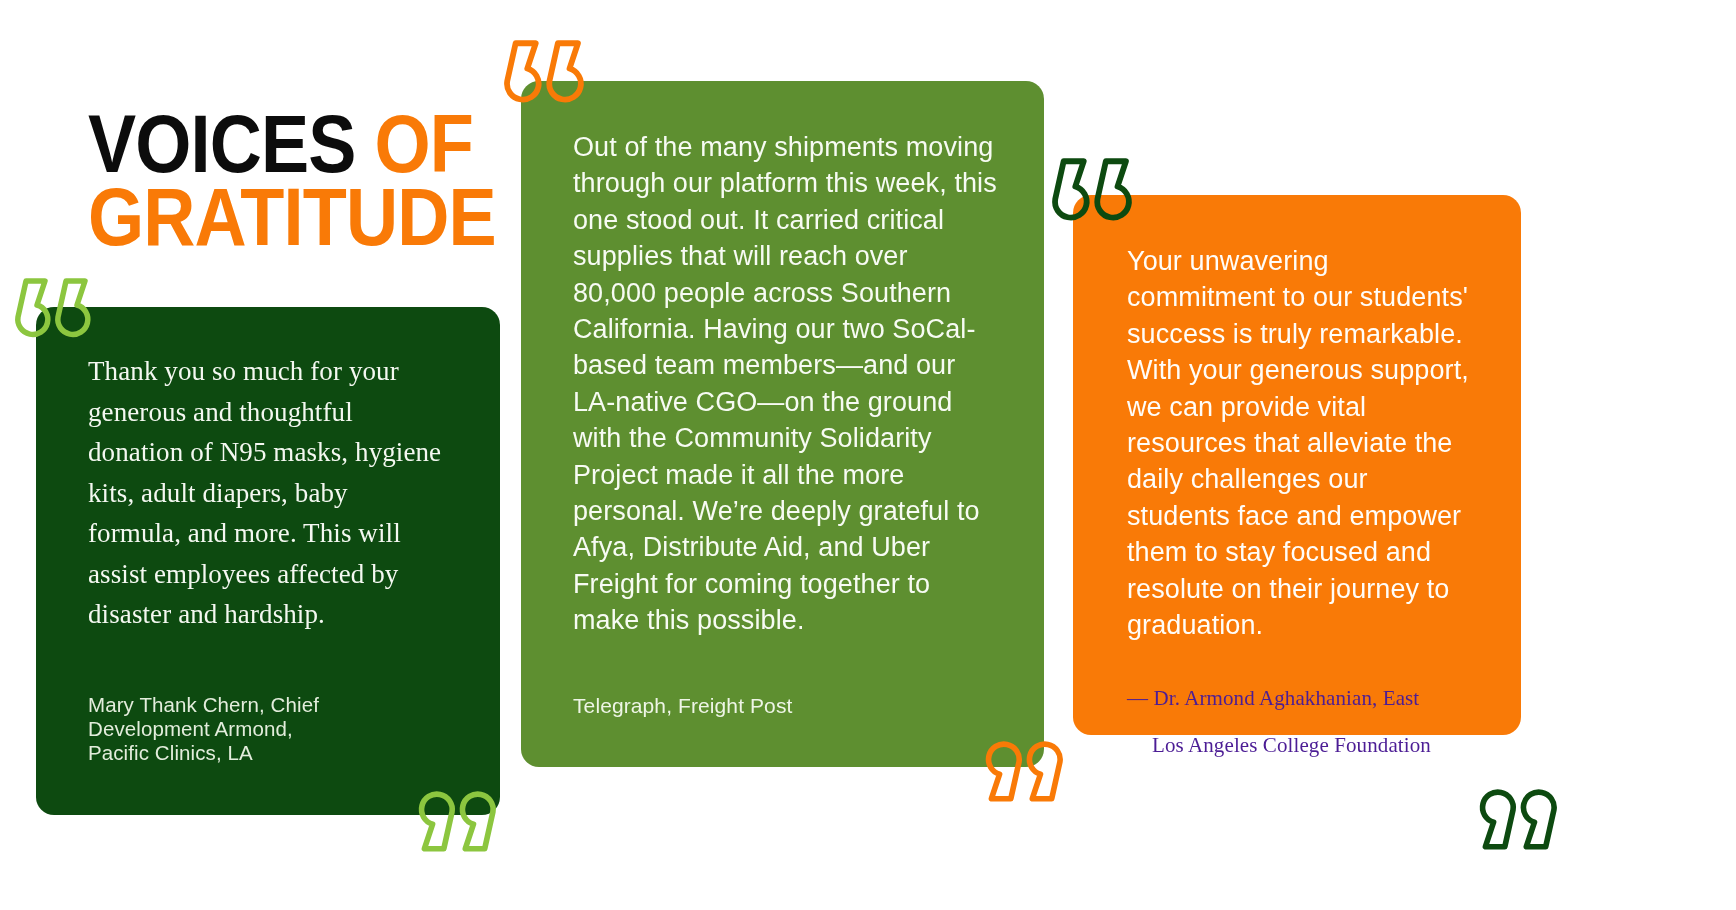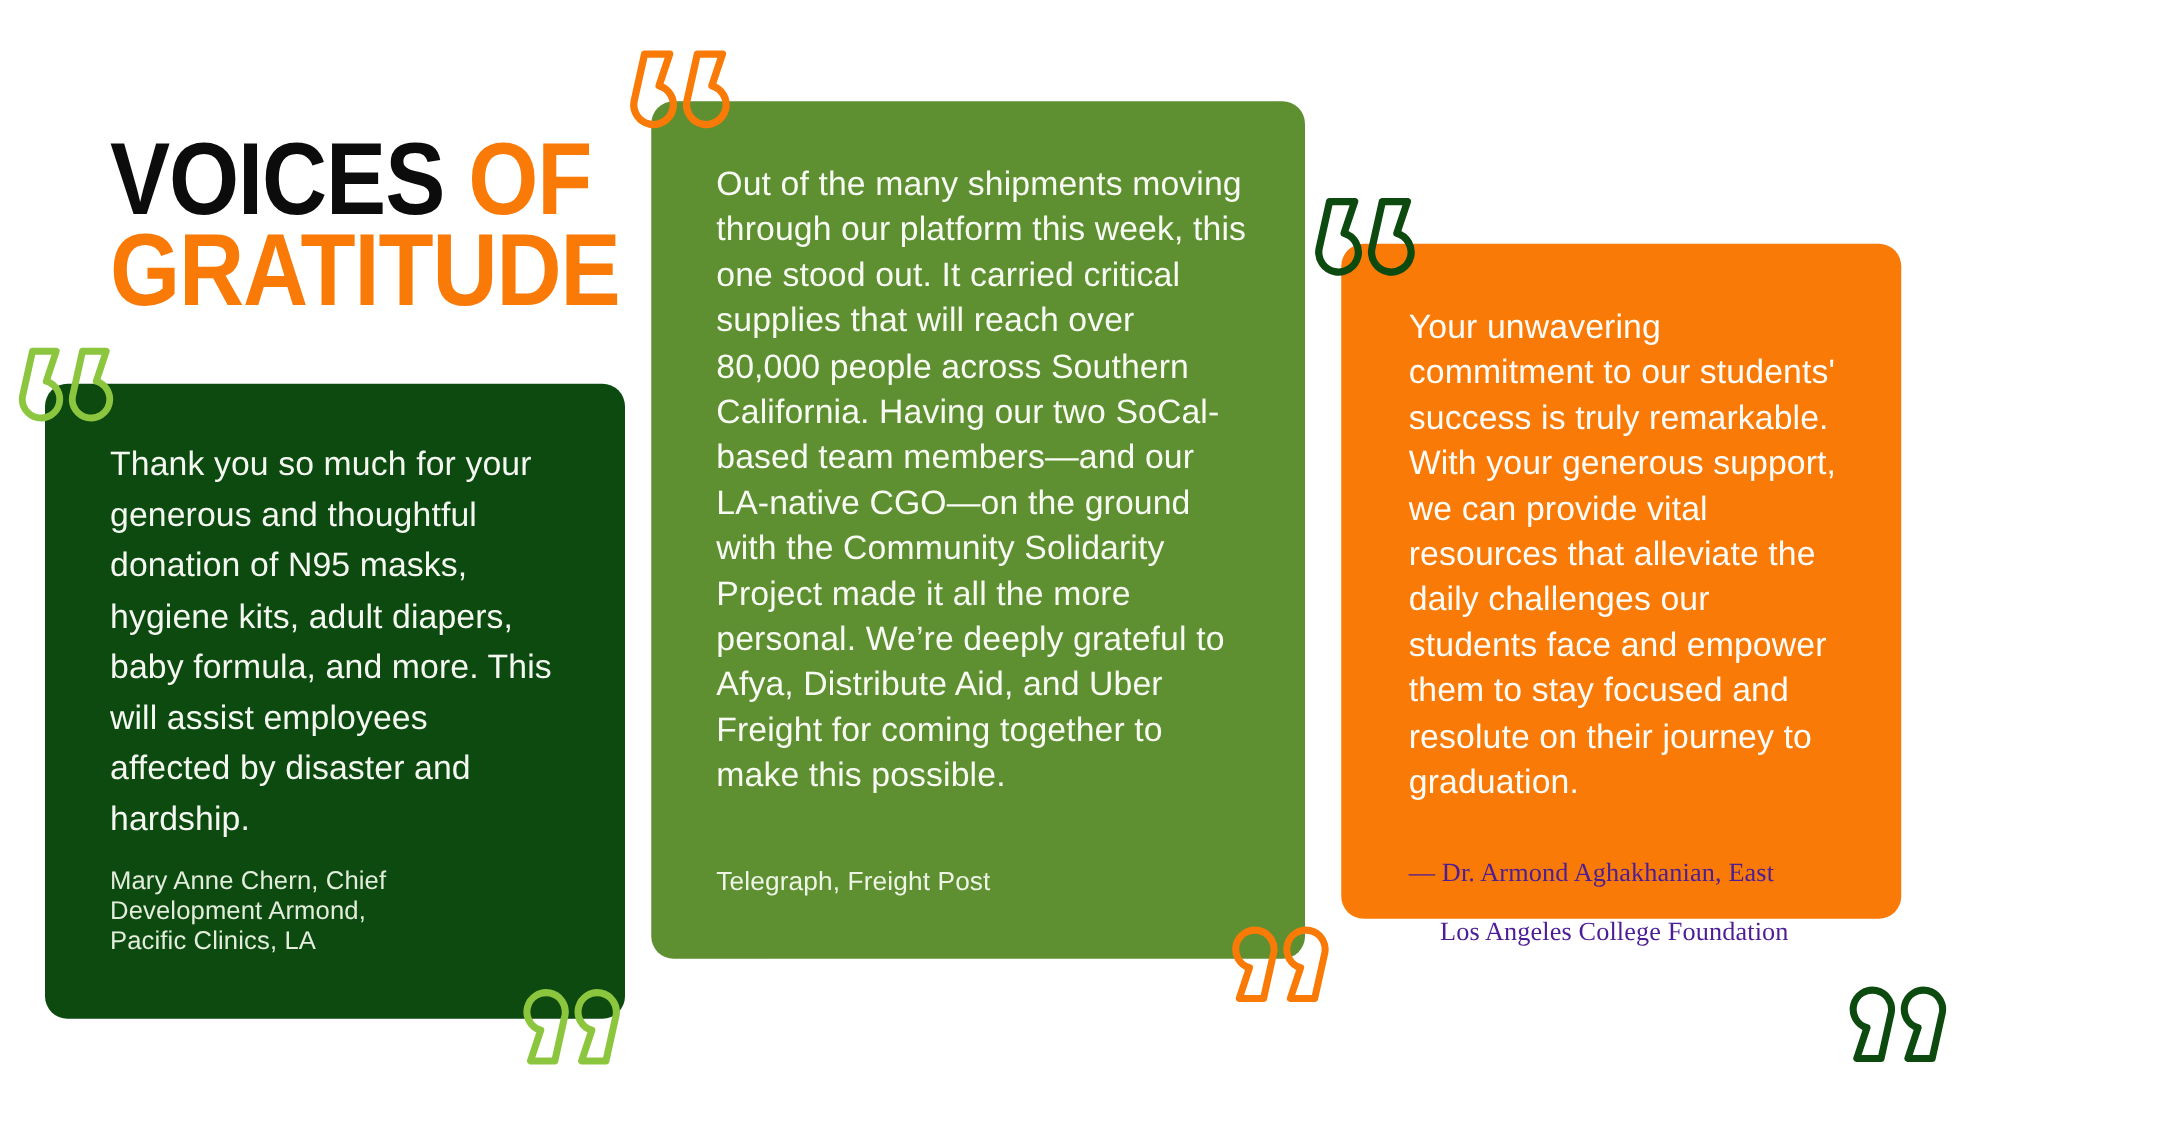--- a/index.html
+++ b/index.html
@@ -72,20 +72,21 @@
     background: #0d4a10;
   }
   #card-1-body {
     position: absolute;
     left: 52px;
     top: 44px;
     width: 354px;
     color: #f4f8f1;
     font-size: 27px;
     line-height: 40.5px;
+    font-family: Liberation Serif, serif;
   }
   #card-1-attrib {
     position: absolute;
     left: 52px;
     top: 386px;
     width: 340px;
     color: #e3eddc;
     font-size: 20.5px;
     line-height: 24px;
   }
@@ -171,21 +172,21 @@
 <div id="slide">
 
   <div id="title-block">
     <span class="title-line" id="title-line-1"><span class="t-dark">VOICES</span> <span class="t-orange">OF</span></span>
     <span class="title-line t-orange" id="title-line-2">GRATITUDE</span>
   </div>
 
   <div class="card" id="card-quote-1">
     <div class="card-body" id="card-1-body">Thank you so much for your generous and thoughtful donation of N95 masks, hygiene kits, adult diapers, baby formula, and more. This will assist employees affected by disaster and hardship.</div>
     <div class="card-attrib" id="card-1-attrib">
-      <div>Mary Anne Chern, Chief</div>
+      <div>Mary Thank Chern, Chief</div>
       <div>Development Armond,</div>
       <div>Pacific Clinics, LA</div>
     </div>
   </div>
 
   <div class="card" id="card-quote-2">
     <div class="card-body" id="card-2-body">Out of the many shipments moving through our platform this week, this one stood out. It carried critical supplies that will reach over 80,000 people across Southern California. Having our two SoCal-based team members—and our LA-native CGO—on the ground with the Community Solidarity Project made it all the more personal. We’re deeply grateful to Afya, Distribute Aid, and Uber Freight for coming together to make this possible.</div>
     <div class="card-attrib" id="card-2-attrib">Telegraph, Freight Post</div>
   </div>
 

